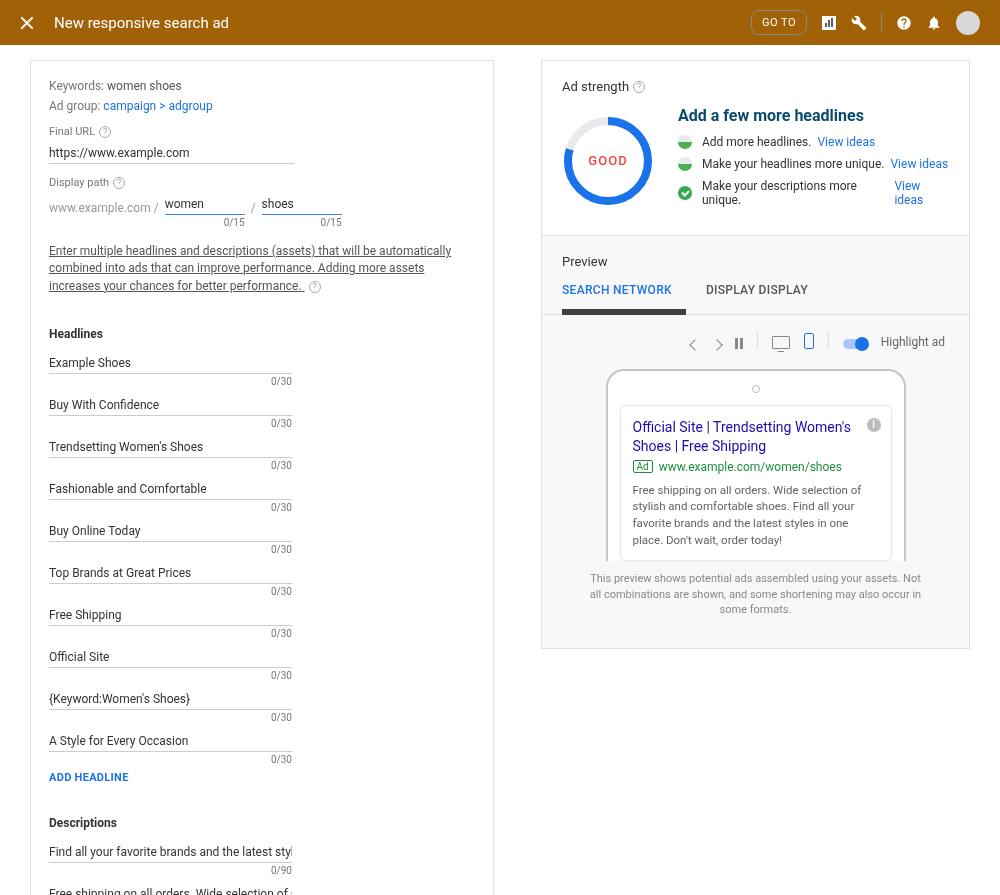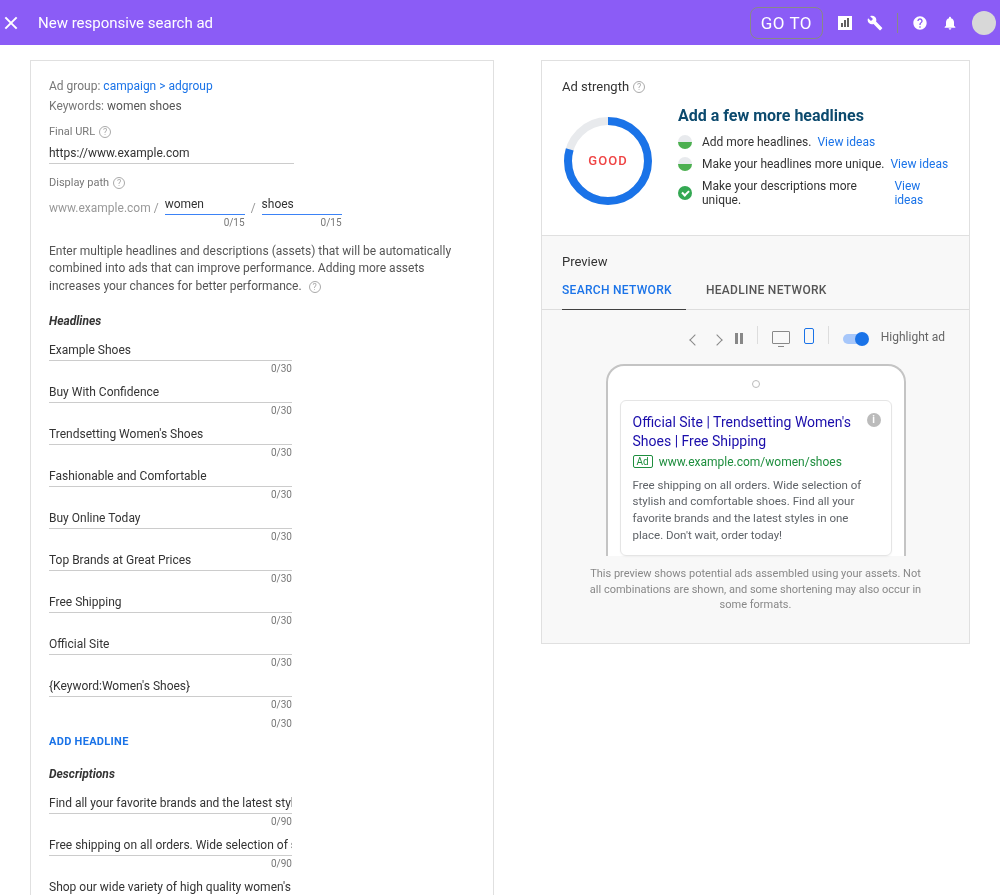--- a/index.html
+++ b/index.html
@@ -1,26 +1,26 @@
 <!DOCTYPE html>
 <html><head>
 <meta charset="utf-8">
 <style>
   * { box-sizing: border-box; margin: 0; padding: 0; }
   body { font-family: Roboto, Arial, sans-serif; font-size: 13px; color: #333; background: #fff; width: 1000px; }
   
   
-  .topbar { background: #8b5cf6; height: 45px; display: flex; align-items: center; padding: 0 4px; color: #fff; }
+  .topbar { background: #a16207; height: 45px; display: flex; align-items: center; padding: 0 20px; color: #fff; }
   .topbar .close { width: 14px; height: 14px; position: relative; cursor: pointer; }
   .topbar .close::before, .topbar .close::after { content:""; position:absolute; left:6px; top:-1px; width:2px; height:16px; background:#fff; }
   .topbar .close::before { transform: rotate(45deg); }
   .topbar .close::after { transform: rotate(-45deg); }
   .topbar .title { margin-left: 20px; font-size: 15px; font-weight: 400; }
   .topbar .spacer { flex: 1; }
-  .goto { border: 1px solid #888; padding: 5px 10px; font-size: 17px; letter-spacing: .5px; color:#fff; border-radius:8px; cursor:pointer; }
+  .goto { border: 1px solid #888; padding: 5px 10px; font-size: 11px; letter-spacing: .5px; color:#fff; border-radius:8px; cursor:pointer; }
   .tb-icon { margin-left: 14px; cursor:pointer; display:flex; align-items:center; }
   .tb-sep { width:1px; height:20px; background:#888; margin-left:14px; }
   .avatar { width: 24px; height: 24px; border-radius:50%; background:#d8d8d8; margin-left:14px; }
   
   
   .wrap { display:flex; padding: 15px 30px 25px; gap:0; align-items:flex-start; }
   .left-card { flex: 0 0 465px; background:#fff; border:1px solid #e0e0e0; padding: 18px; font-size:12px; color:#555; }
   .right { flex: 0 0 465px; margin-left: 11px; padding-left: 36px; }
   
   .label { color:#777; font-size:12px; }
@@ -31,23 +31,23 @@
   
   .sect-label { font-size:11px; color:#777; margin-top:12px; margin-bottom:4px; display:flex; align-items:center; }
   .input-line { border:none; border-bottom:1px solid #ccc; padding:4px 0 3px; font-size:12px; width: 245px; display:block; outline:none; font-family:inherit; color:#333; }
   .input-short { width: 80px; border:none; border-bottom:1px solid #3b82f6; padding:4px 0 3px; font-size:12px; outline:none; font-family:inherit; color:#333; }
   
   .path-row { display:flex; align-items:flex-end; gap:6px; font-size:12px; color:#999; }
   .path-count-row { display:flex; gap:6px; }
   .count-cell { width:80px; text-align:right; font-size:10px; color:#777; padding-top:2px; }
   .count-spacer { visibility:hidden; }
   
-  .helper-text { font-size:12px; color:#555; margin-top:14px; line-height:1.45; }
-  
-  .sect-head { font-size:12px; font-weight:700; color:#333; margin-top:19px; margin-bottom:10px;font-style:italic; }
+  .helper-text { font-size:12px; color:#555; margin-top:14px; line-height:1.45;text-decoration:underline; }
+  
+  .sect-head { font-size:12px; font-weight:700; color:#333; margin-top:32px; margin-bottom:10px; }
   
   .hl-item { margin-bottom:2px; }
   .hl-input { width: 243px; border:none; border-bottom:1px solid #ccc; padding:5px 0 3px; font-size:12px; outline:none; font-family:inherit; color:#333; }
   .hl-count { width:243px; text-align:right; font-size:10px; color:#777; padding-top:2px; margin-bottom:6px; }
   
   .add-btn { color:#1a73e8; font-size:11px; font-weight:700; letter-spacing:.3px; cursor:pointer; margin-top:4px; margin-bottom:4px; }
   
   
   .strength-box { border:1px solid #e0e0e0; border-bottom:none; background:#fff; padding: 18px 20px 20px; }
   .strength-title { font-size:13px; color:#333; margin-bottom:12px; display:flex; align-items:center; }
@@ -60,21 +60,21 @@
   .tip-bullet { width:14px; height:14px; border-radius:50%; margin-right:10px; position:relative; flex-shrink:0; }
   .half-green { background: linear-gradient(to top, #4caf50 50%, #e8eaed 50%); }
   .full-green { background:#34a853; }
   .full-green::after { content:""; position:absolute; left:3.5px; top:4px; width:5px; height:3px; border-left:2px solid #fff; border-bottom:2px solid #fff; transform:rotate(-45deg); }
   .tip-link { color:#1a73e8; margin-left:6px; cursor:pointer; }
   
   .preview-box { border:1px solid #e0e0e0; background:#f8f8f8; padding:18px 20px 30px; }
   .preview-title { font-size:13px; color:#333; margin-bottom:14px; }
   .tabs { display:flex; border-bottom:1px solid #ddd; margin:0 -20px 16px; padding:0 20px; }
   .tab { padding:0 14px 12px 0; margin-right:20px; font-size:12px; font-weight:500; letter-spacing:.3px; color:#555; cursor:pointer; }
-  .tab.active { color:#1a73e8; border-bottom:1px solid #404040; margin-bottom:-1px; }
+  .tab.active { color:#1a73e8; border-bottom:6px solid #404040; margin-bottom:-1px; }
   
   .ctrl-row { display:flex; align-items:flex-end; justify-content:flex-end; gap:14px; margin-bottom:20px; font-size:12px; color:#666; padding-right:4px;}
   .ctrl-sep { width:1px; height:18px; background:#ddd; }
   .nav-arr { width:8px; height:8px; border-right:1.5px solid #888; border-bottom:1.5px solid #888; cursor:pointer; }
   .nav-left { transform:rotate(135deg); }
   .nav-right { transform:rotate(-45deg); }
   .pause-icon { display:flex; gap:2px; cursor:pointer; }
   .pause-icon span{ width:3px; height:11px; background:#888; }
   .desk-icon { width:18px; height:13px; border:1.5px solid #888; border-radius:1px; position:relative; cursor:pointer; }
   .desk-icon::after { content:""; position:absolute; bottom:-4px; left:5px; width:6px; height:1.5px; background:#888; }
@@ -127,28 +127,28 @@
         <path d="M12 22c1.1 0 2-.9 2-2h-4c0 1.1.9 2 2 2zm6-6v-5c0-3.1-1.6-5.6-4.5-6.3V4c0-.8-.7-1.5-1.5-1.5S10.5 3.2 10.5 4v.7C7.6 5.4 6 7.9 6 11v5l-2 2v1h16v-1l-2-2z"></path>
       </svg>
   </div>
   <div class="avatar"></div>
 </div>
 
 <div class="wrap">
   <div>
   <div class="left-card">
     <div class="row-sm">
+      <span class="label">Keywords:</span>
+      <span>women shoes</span>
+    </div>
+    <div class="row-sm">
       <span class="label">Ad group:</span>
       <span class="link">campaign</span>
       <span class="link">&gt;</span>
       <span class="link">adgroup</span>
-    </div>
-    <div class="row-sm">
-      <span class="label">Keywords:</span>
-      <span>women shoes</span>
     </div>
 
     <div class="sect-label">
       <span>Final URL</span>
       <span class="help-q">?</span>
     </div>
     <input class="input-line" value="https://www.example.com" style="">
 
     <div class="sect-label">
       <span>Display path</span>
@@ -176,21 +176,21 @@
     <div id="headlines-container">
           <div class="hl-item"><input class="hl-input" value="Example Shoes" style=""><div class="hl-count">0/30</div></div>
           <div class="hl-item"><input class="hl-input" value="Buy With Confidence" style=""><div class="hl-count">0/30</div></div>
           <div class="hl-item"><input class="hl-input" value="Trendsetting Women's Shoes" style=""><div class="hl-count">0/30</div></div>
           <div class="hl-item"><input class="hl-input" value="Fashionable and Comfortable" style=""><div class="hl-count">0/30</div></div>
           <div class="hl-item"><input class="hl-input" value="Buy Online Today" style=""><div class="hl-count">0/30</div></div>
           <div class="hl-item"><input class="hl-input" value="Top Brands at Great Prices" style=""><div class="hl-count">0/30</div></div>
           <div class="hl-item"><input class="hl-input" value="Free Shipping" style=""><div class="hl-count">0/30</div></div>
           <div class="hl-item"><input class="hl-input" value="Official Site" style=""><div class="hl-count">0/30</div></div>
           <div class="hl-item"><input class="hl-input" value="{Keyword:Women's Shoes}" style=""><div class="hl-count">0/30</div></div>
-          <div class="hl-item"><div class="hl-count">0/30</div></div>
+          <div class="hl-item"><input class="hl-input" value="A Style for Every Occasion" style=""><div class="hl-count">0/30</div></div>
         </div>
     <div class="add-btn">ADD HEADLINE</div>
 
     <div class="sect-head">Descriptions</div>
     <div id="descriptions-container">
           <div class="hl-item"><input class="hl-input" value="Find all your favorite brands and the latest styles in one plac" style=""><div class="hl-count">0/90</div></div>
           <div class="hl-item"><input class="hl-input" value="Free shipping on all orders. Wide selection of stylish and co" style=""><div class="hl-count">0/90</div></div>
           <div class="hl-item"><input class="hl-input" value="Shop our wide variety of high quality women's shoes at price" style=""></div>
         </div>
 
@@ -232,21 +232,21 @@
               </div>
             </div>
         </div>
       </div>
     </div>
 
     <div class="preview-box">
       <div class="preview-title">Preview</div>
       <div class="tabs">
         <div class="tab active">SEARCH NETWORK</div>
-        <div class="tab">HEADLINE NETWORK</div>
+        <div class="tab">DISPLAY DISPLAY</div>
       </div>
       <div class="ctrl-row">
         <div class="nav-arr nav-left"></div>
         <div class="nav-arr nav-right"></div>
         <div class="pause-icon">
             <span></span>
             <span></span>
           </div>
         <div class="ctrl-sep"></div>
         <div class="desk-icon"></div>

